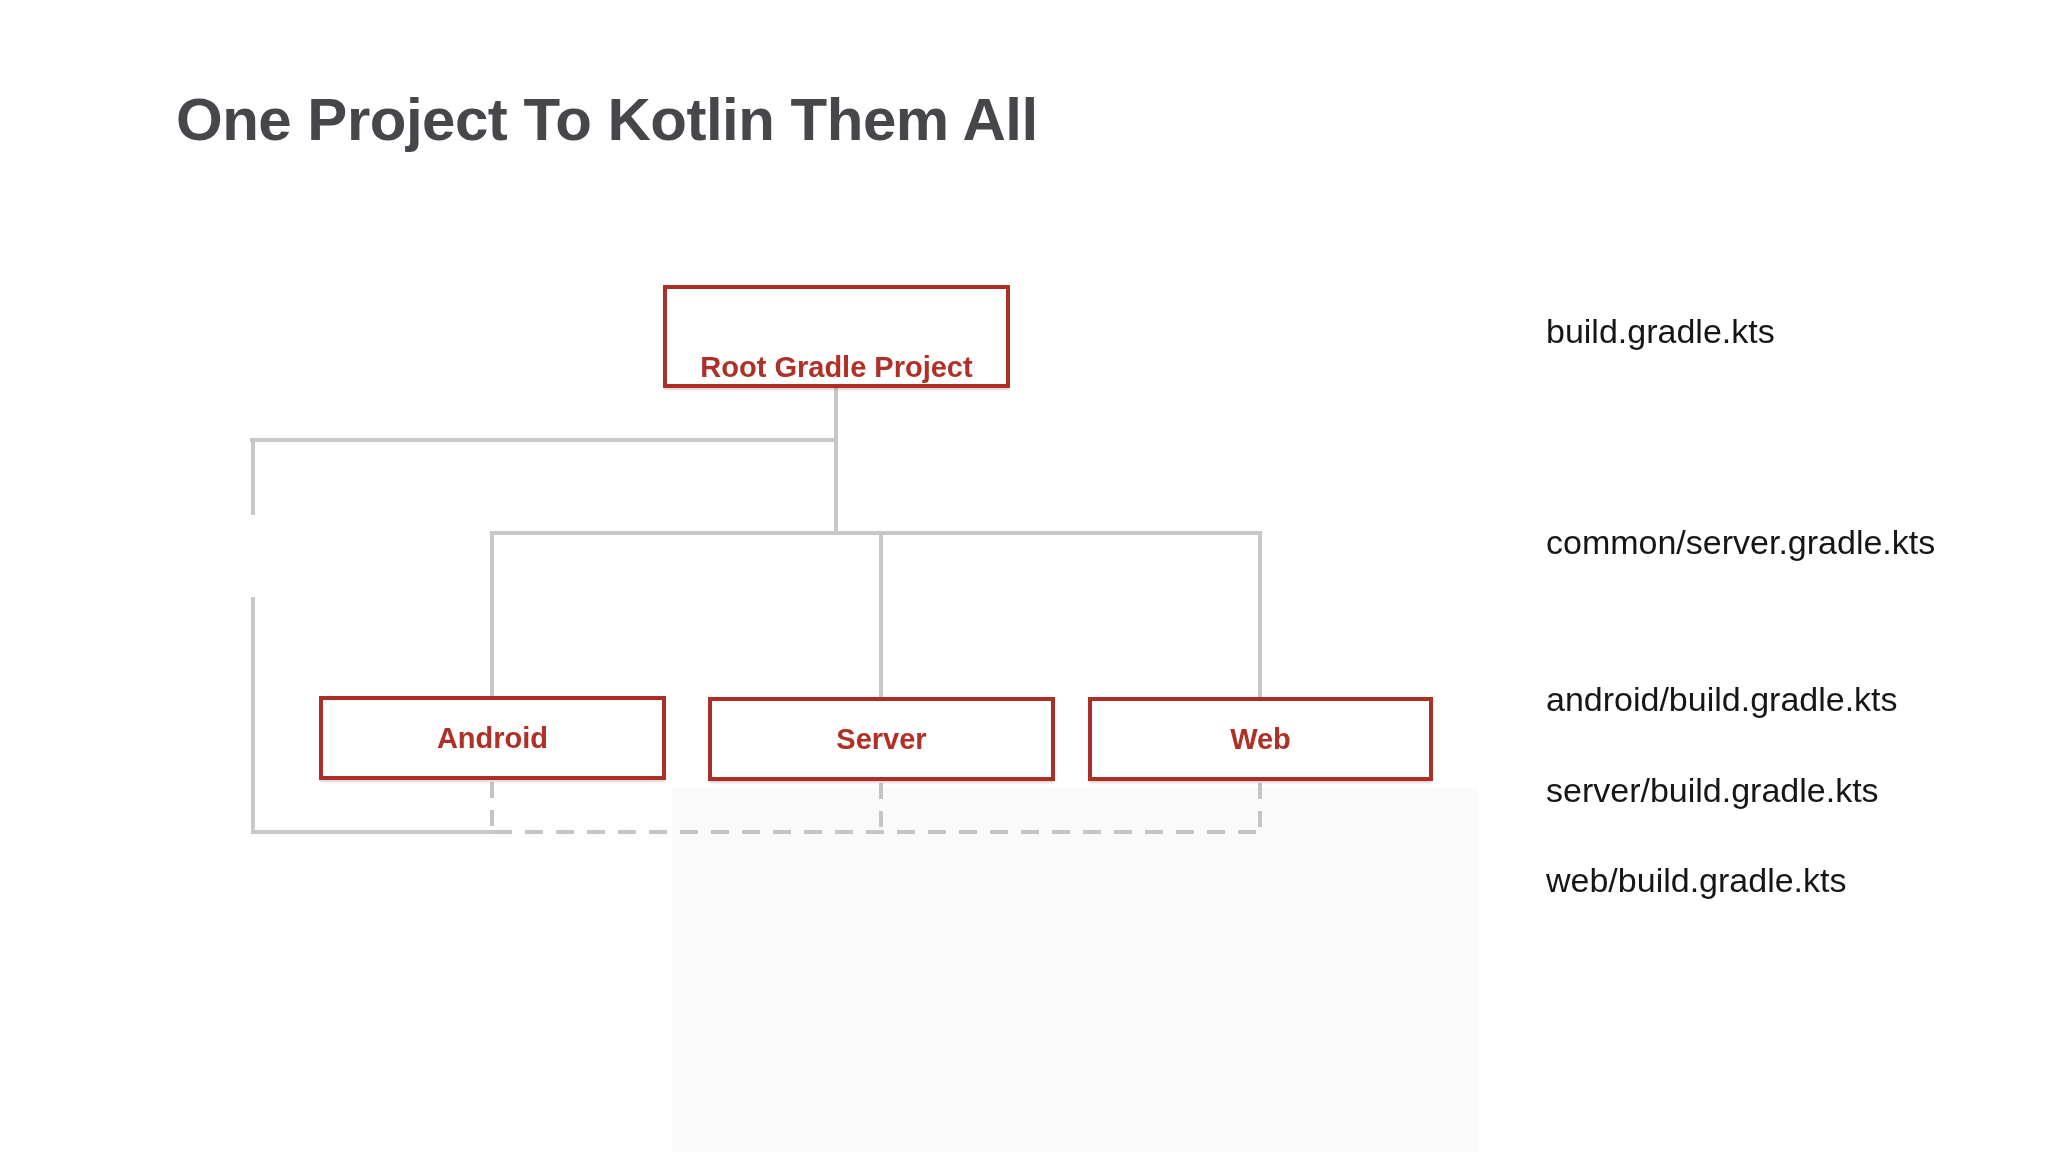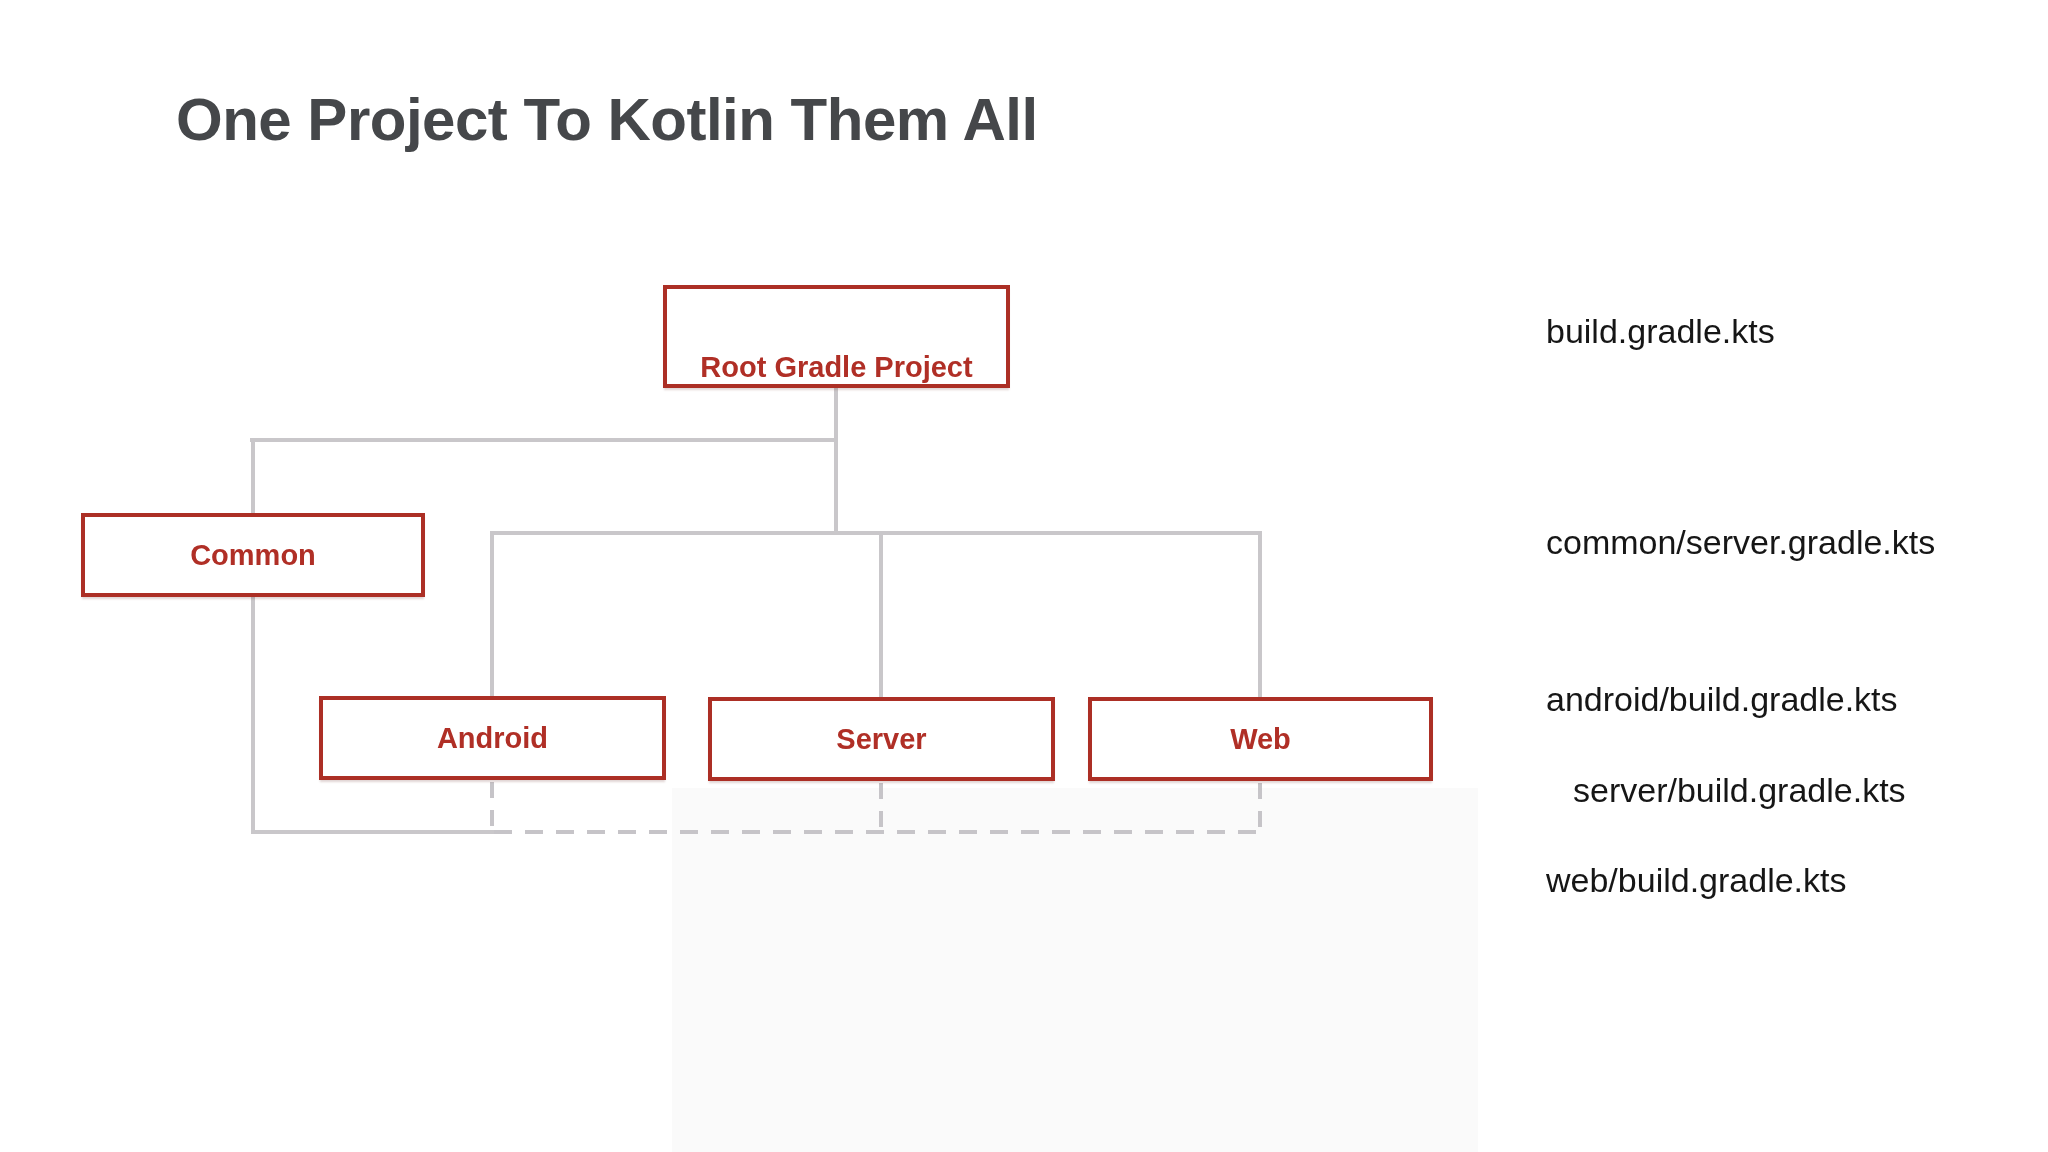--- a/index.html
+++ b/index.html
@@ -64,21 +64,21 @@
 
   
   .file-label{
     position:absolute;left:1546px;
     font-size:34px;line-height:46px;font-weight:500;
     color:var(--label);white-space:nowrap;
   }
   .file-0{top:308px;}
   .file-1{top:519px;}
   .file-2{top:676px;}
-  .file-3{top:767px;margin-left:27px;}
+  .file-3{top:767px;}
   .file-4{top:857px;}
 </style>
 </head>
 <body>
 
 <div class="slide">
 
   <div class="tint"></div>
 
   <h1 class="slide-title">One Project To Kotlin Them All</h1>
@@ -95,23 +95,20 @@
   <div class="line" style="left:251px;top:597px;width:4px;height:237px;"></div>
   <div class="line" style="left:251px;top:830px;width:243px;height:4px;"></div>
   <div class="dash-h" style="left:494px;top:830px;width:768px;"></div>
   <div class="dash-v" style="left:490px;top:782px;height:48px;"></div>
   <div class="dash-v" style="left:879px;top:783px;height:47px;"></div>
   <div class="dash-v" style="left:1258px;top:783px;height:47px;"></div>
 
   <div class="node node-root">
     <span>Root Gradle Project</span>
   </div>
-  <div class="node node-common">
-    <span>Common</span>
-  </div>
   <div class="node node-android">
     <span>Android</span>
   </div>
   <div class="node node-web">
     <span>Web</span>
   </div>
   <div class="node node-server">
     <span>Server</span>
   </div>
 

